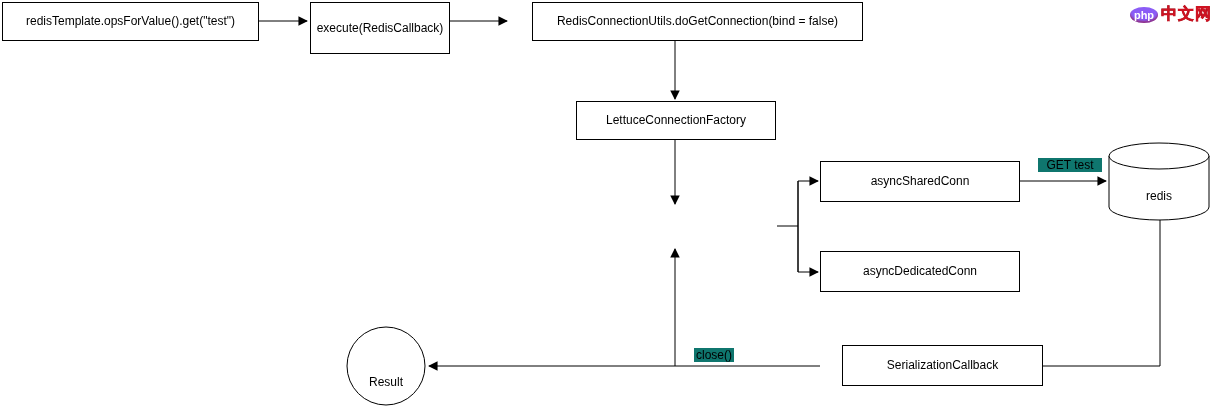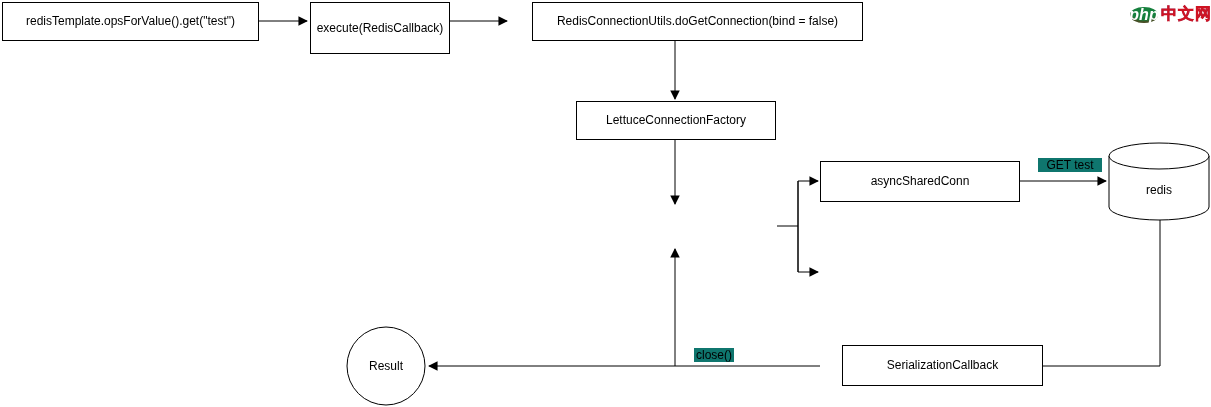--- a/index.html
+++ b/index.html
@@ -47,49 +47,48 @@
   }
   
   .n-template   { left: 2px;    top: 2px;   width: 257px; height: 39px; }
   .n-execute    { left: 310px;  top: 2px;   width: 140px; height: 52px; }
   .n-dogetconn  { left: 532px;  top: 2px;   width: 331px; height: 39px; }
   .n-factory    { left: 576px;  top: 101px; width: 200px; height: 39px; }
   .n-lettuce    { left: 575px;  top: 206px; width: 202px; height: 41px; }
   .n-shared     { left: 820px;  top: 161px; width: 200px; height: 41px; }
   .n-dedicated  { left: 820px;  top: 251px; width: 200px; height: 41px; }
   .n-serial     { left: 820px;  top: 345px; width: 201px; height: 41px; margin-left: 22px; }
-  .l-redis      { left: 1110px; top: 180px; width: 98px;  height: 20px; }
-  .l-result     { left: 346px;  top: 356px; width: 80px;  height: 20px; }
+  .l-redis      { left: 1110px; top: 186px; width: 98px;  height: 20px; }
+  .l-result     { left: 346px;  top: 372px; width: 80px;  height: 20px; }
   .l-gettest    { left: 1038px; top: 158px; width: 64px; text-align: center; }
   .l-close      { left: 694px;  top: 348px; }
   
   .logo {
     position: absolute;
     left: 1130px; top: 4px;
     display: flex;
     align-items: center;
     gap: 3px;
   }
   .logo-badge {
     width: 28px; height: 16px;
-    background: #15803d;
+    background: #8b5cf6;
     border-radius: 50%;
     display: flex;
     align-items: center;
     justify-content: center;
     color: #ffffff;
-    font-size: 16px;
+    font-size: 11px;
     font-weight: bold;
-    font-style: italic;
     box-shadow: inset 0 -2px 2px rgba(150,0,0,.45);
   }
   .logo-cn {
     font-size: 16px;
     font-weight: bold;
-    color: #3b82f6;
+    color: #000000;
     letter-spacing: 1px;
     -webkit-text-stroke: 0.6px #cf1322;
     white-space: nowrap;
   }
 </style>
 </head>
 <body>
 
 <div class="canvas">
 
@@ -125,20 +124,21 @@
     </g>
 
     <circle cx="386" cy="366" r="39" fill="#ffffff" stroke="#000000" stroke-width="1"></circle>
   </svg>
 
   <div class="node n-template">redisTemplate.opsForValue().get("test")</div>
   <div class="node n-execute">execute(RedisCallback)</div>
   <div class="node n-dogetconn">RedisConnectionUtils.doGetConnection(bind = false)</div>
   <div class="node n-factory">LettuceConnectionFactory</div>
   <div class="node n-shared">asyncSharedConn</div>
+  <div class="node n-dedicated">asyncDedicatedConn</div>
   <div class="node n-serial">SerializationCallback</div>
 
   <div class="shape-label l-redis">redis</div>
   <div class="shape-label l-result">Result</div>
 
   <div class="edge-label l-gettest">GET test</div>
   <div class="edge-label l-close">close()</div>
 
   <div class="logo">
     <span class="logo-badge">php</span>

